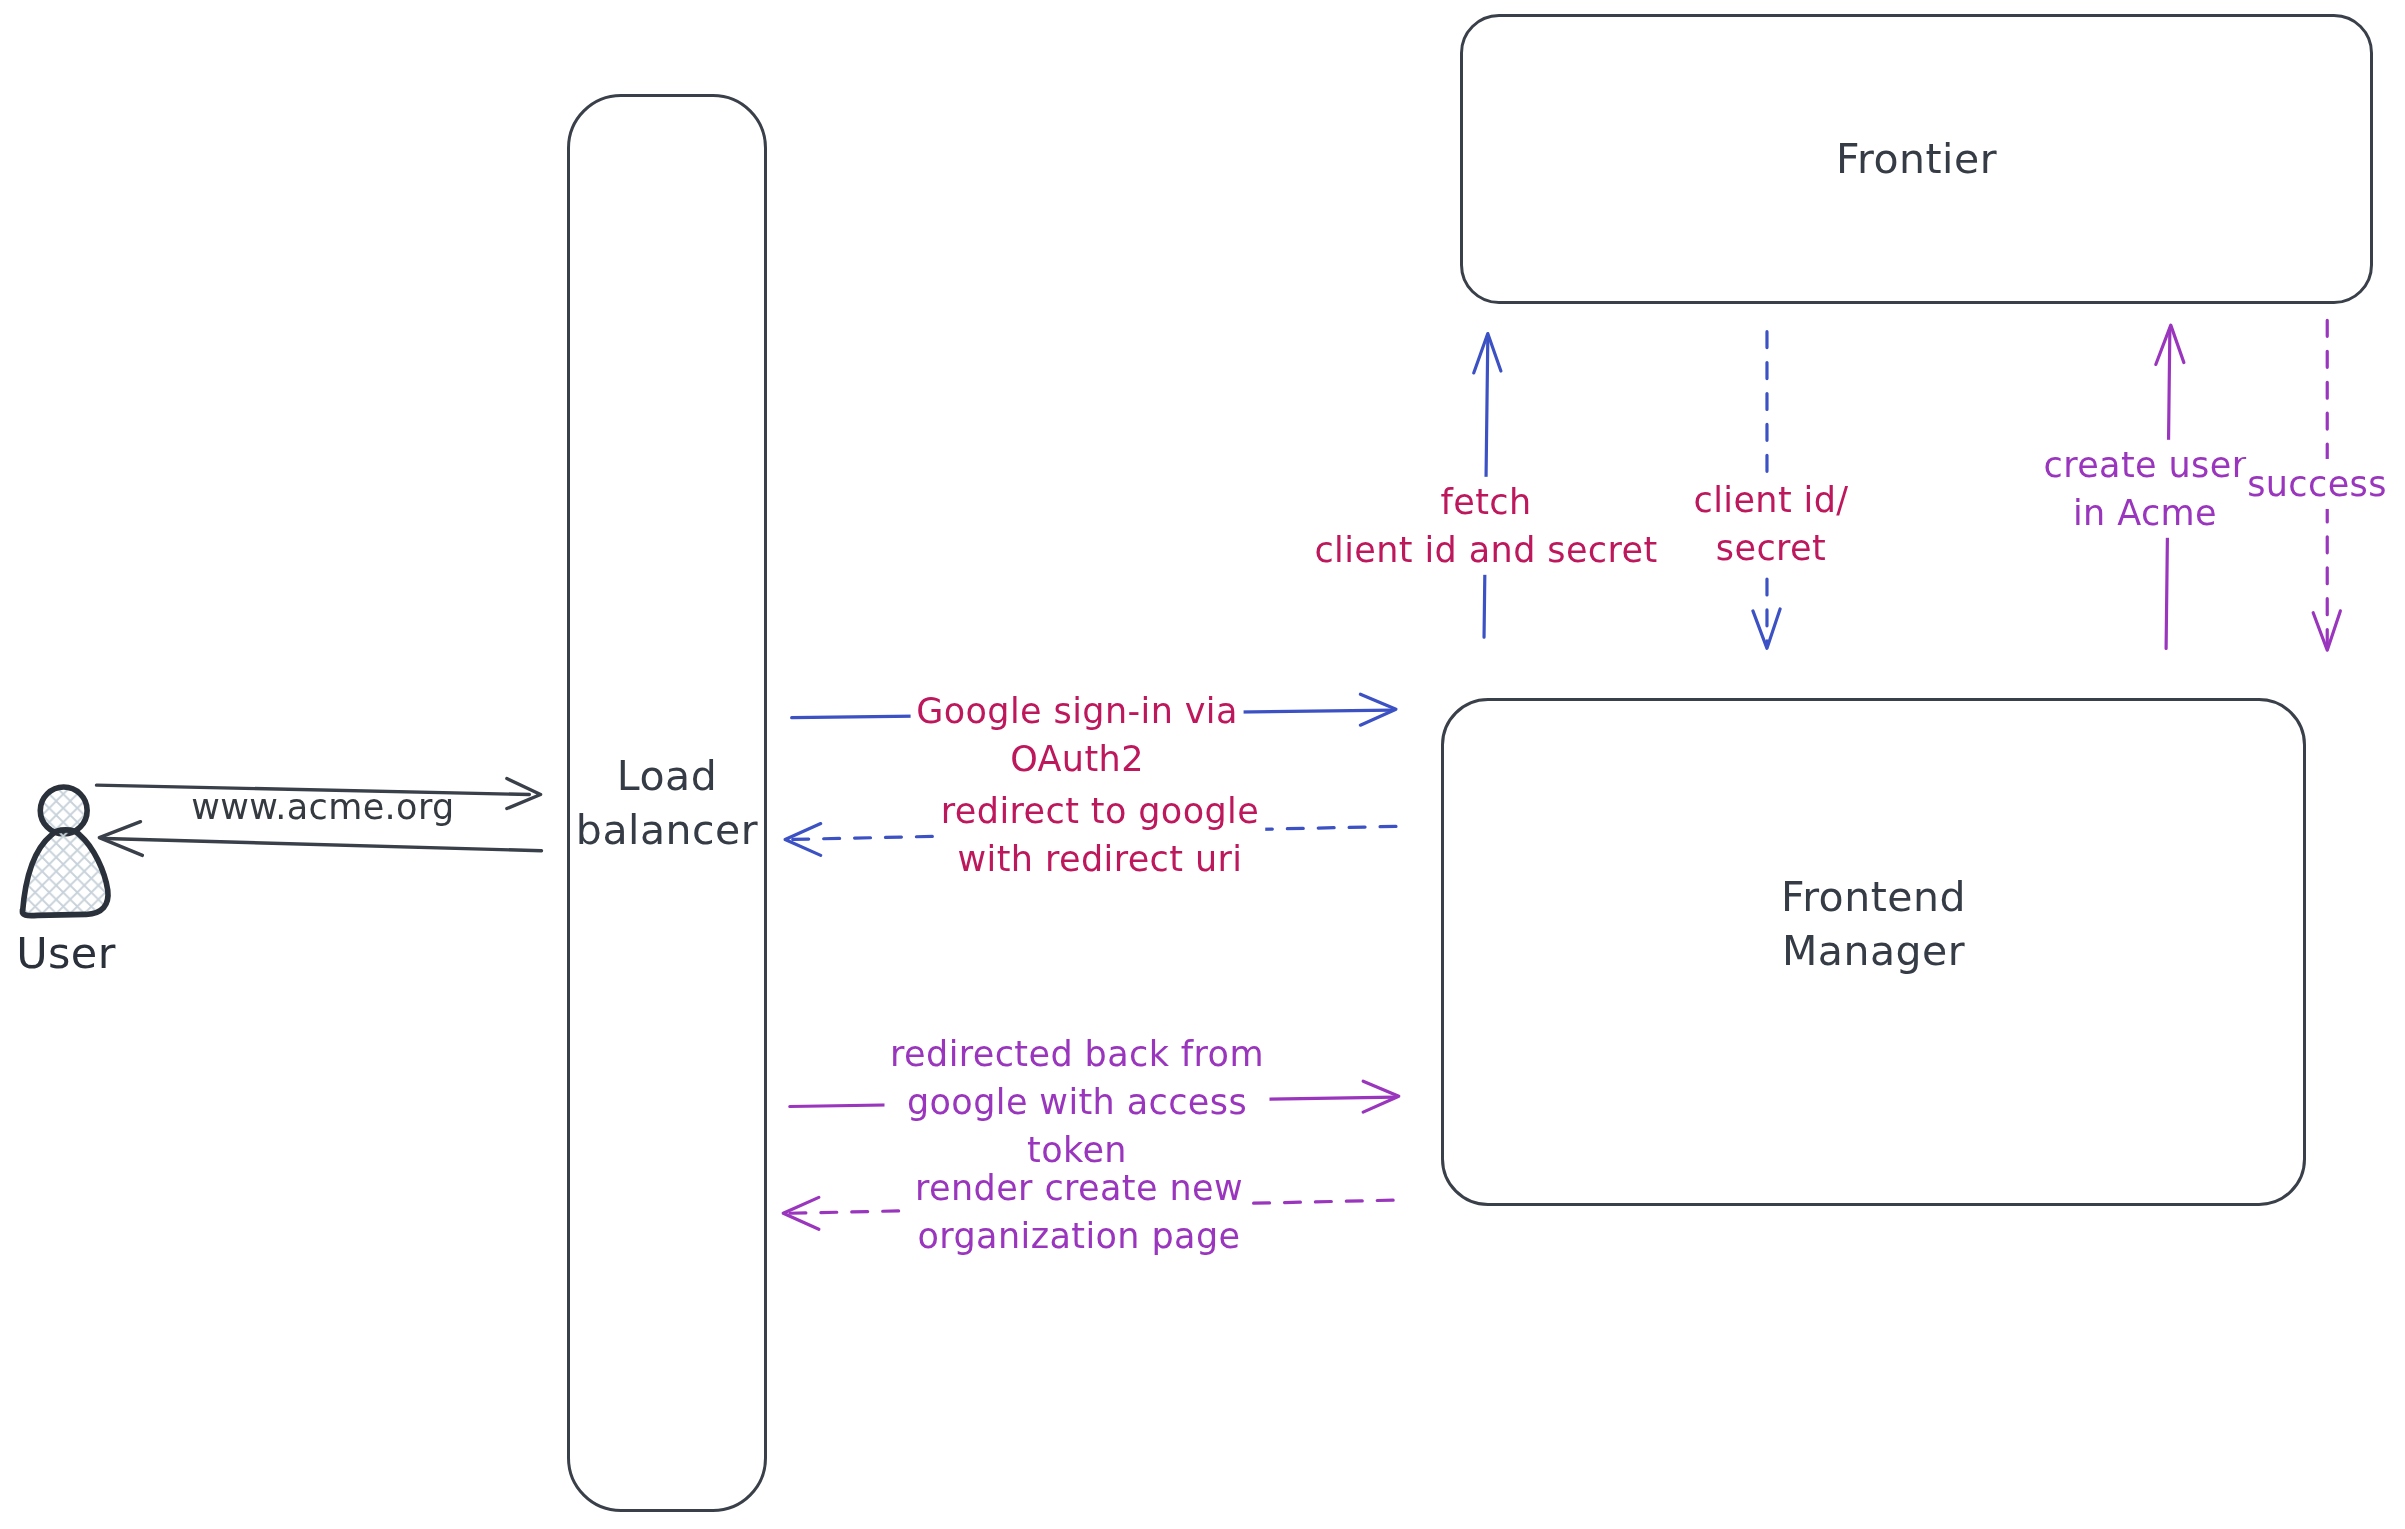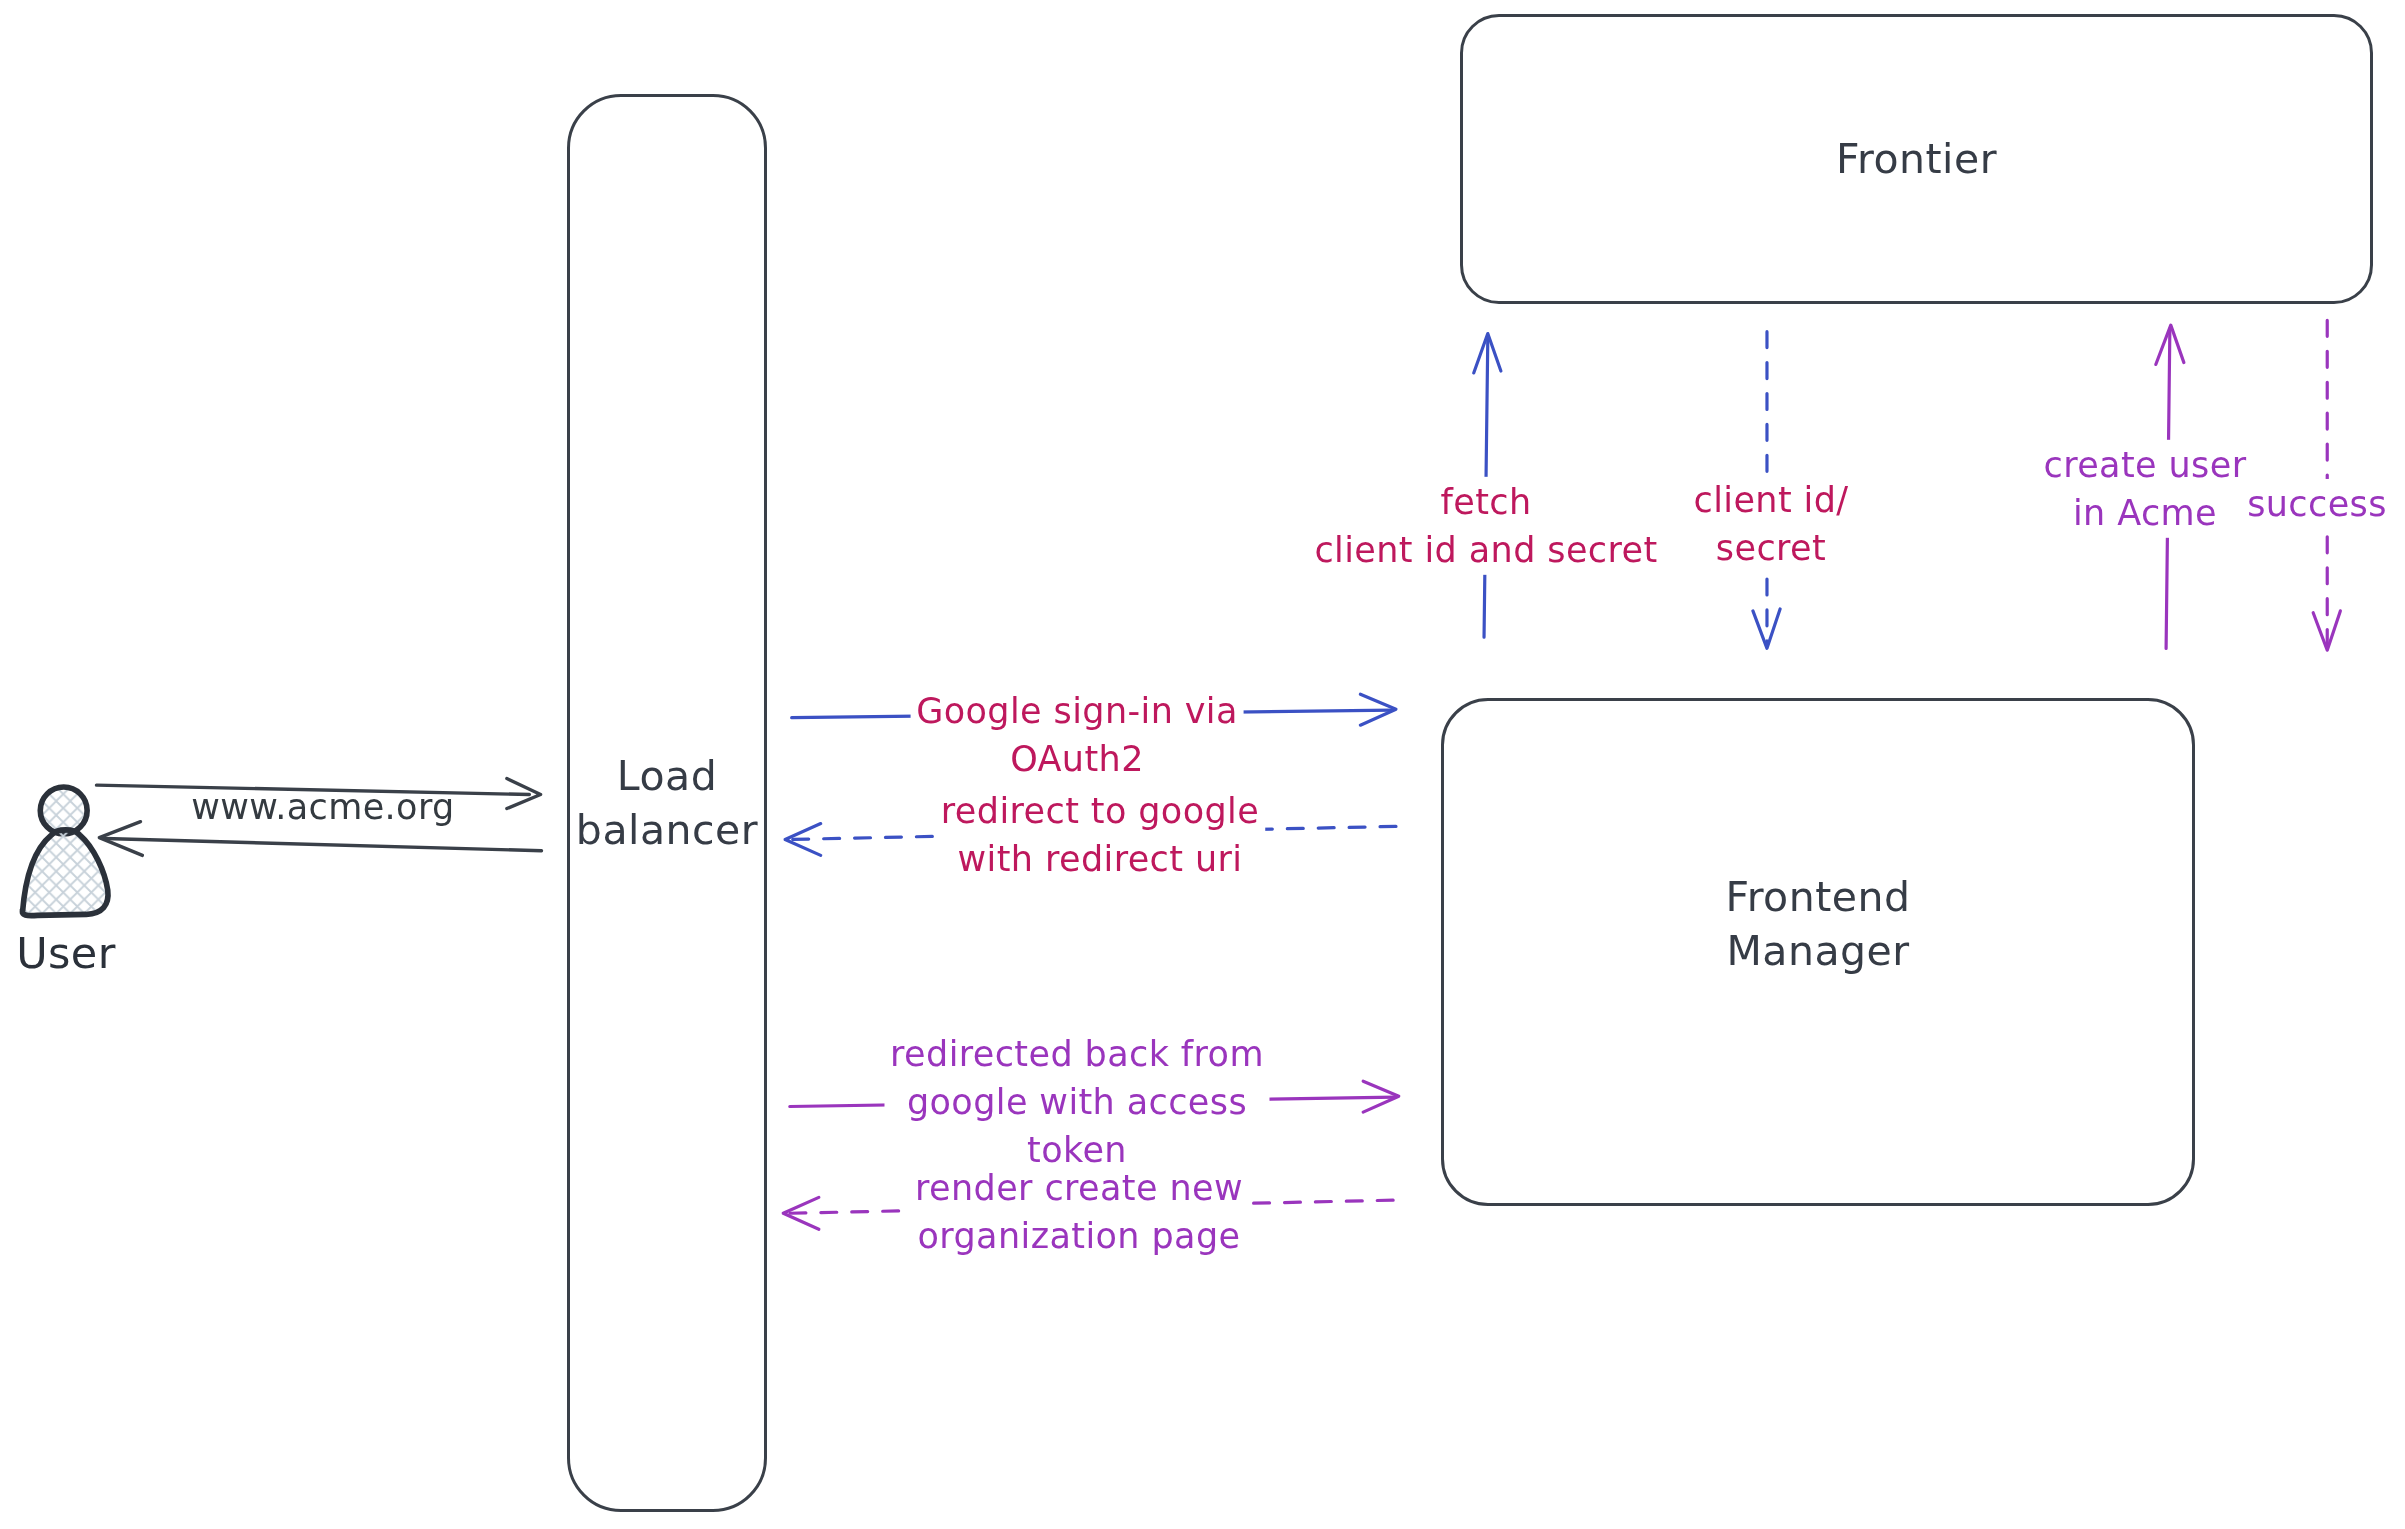--- a/index.html
+++ b/index.html
@@ -37,37 +37,37 @@
     line-height:1.38;
     background:#ffffff;
     padding:0.9px 5.6px;
     z-index:3;
   }
   .lbl.dark{color:#343a40;}
   .lbl.blue{color:#be185d;}
   .lbl.purple{color:#9a35bd;}
   .lbl.nobg{background:transparent;padding:0;}
   .lbl.big{font-size:43px;color:#2b313a;}
-  .lbl.z4{z-index:4;margin-top:20px;}
+  .lbl.z4{z-index:4;}
 </style>
 </head>
 <body>
 
 <div class="canvas">
 
   <div class="box" style="left:567px;top:94px;width:200px;height:1418px;border-radius:54px;">
     <div class="box-label">Load
 balancer</div>
   </div>
 
   <div class="box" style="left:1460px;top:14px;width:913px;height:290px;border-radius:39px;">
     <div class="box-label">Frontier</div>
   </div>
 
-  <div class="box" style="left:1441px;top:698px;width:754px;height:508px;border-radius:47px;padding-bottom:56px;">
+  <div class="box" style="left:1441px;top:698px;width:865px;height:508px;border-radius:47px;padding-bottom:56px;">
     <div class="box-label">Frontend
 Manager</div>
   </div>
 
   <svg class="overlay" width="2405" height="1530" viewBox="0 0 2567 1633">
     <defs>
       <pattern id="hatch" patternUnits="userSpaceOnUse" width="15" height="15">
         <path d="M0 0 L15 15 M15 0 L0 15" stroke="#c8d2da" stroke-width="2" fill="none"></path>
       </pattern>
     </defs>

